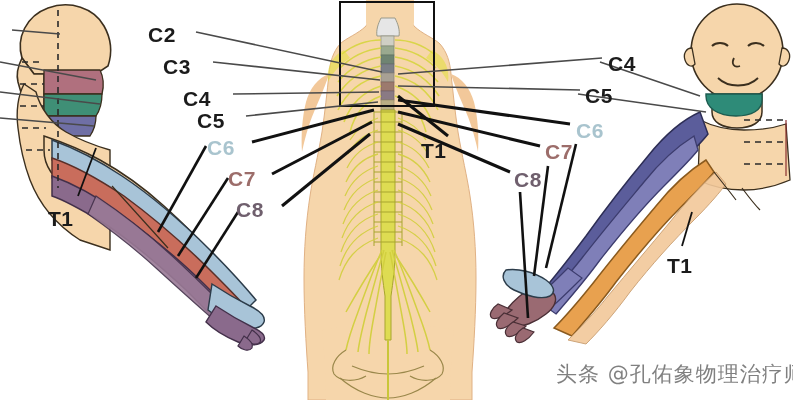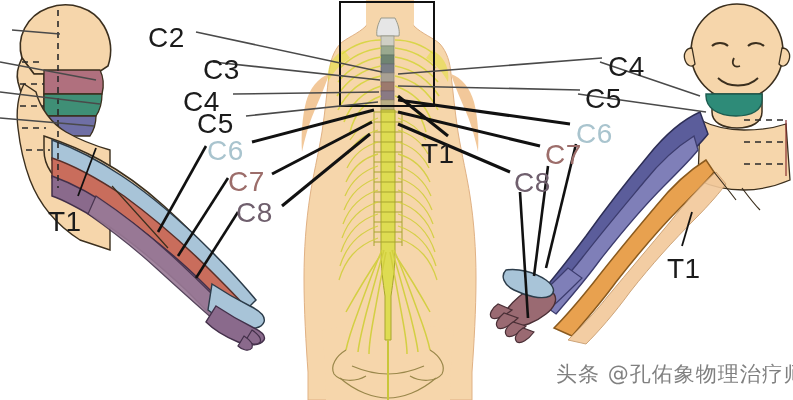--- a/index.html
+++ b/index.html
@@ -12,22 +12,22 @@
   }
   #stage{
     position:relative;
     width:793px;height:400px;
     background:#ffffff;
   }
   #art{position:absolute;left:0;top:0;width:793px;height:400px;}
   .lbl{
     position:absolute;
     font-family:"Liberation Sans", sans-serif;
-    font-size:28px;
-    font-weight:400;
+    font-size:21px;
+    font-weight:700;
     letter-spacing:0.5px;
     line-height:1;
     white-space:nowrap;
     user-select:none;
   }
   .wm{
     position:absolute;
     left:556px;top:360px;
     font-family:"DejaVu Sans", sans-serif;
     font-size:21px;
@@ -334,21 +334,21 @@
       <path d="M548 166 L534 276" stroke="#111111" stroke-width="2.6"></path>
       <path d="M520 192 L528 318" stroke="#111111" stroke-width="2.6"></path>
 
       <path d="M448 136 L398 96" stroke="#111111" stroke-width="3"></path>
 
       <path d="M682 246 L692 212" stroke="#111111" stroke-width="1.8"></path>
     </g>
   </svg>
 
   <div class="lbl" style="left:148px;top:24px;color:#1b1b1b;">C2</div>
-  <div class="lbl" style="left:163px;top:56px;color:#1b1b1b;margin-left:40px;">C3</div>
+  <div class="lbl" style="left:163px;top:56px;color:#1b1b1b;">C3</div>
   <div class="lbl" style="left:183px;top:88px;color:#1b1b1b;">C4</div>
   <div class="lbl" style="left:197px;top:110px;color:#1b1b1b;">C5</div>
   <div class="lbl" style="left:207px;top:137px;color:#a9c4ce;">C6</div>
   <div class="lbl" style="left:228px;top:168px;color:#9c6d6a;">C7</div>
   <div class="lbl" style="left:236px;top:199px;color:#6f5f6d;">C8</div>
   <div class="lbl" style="left:48px;top:208px;color:#1b1b1b;">T1</div>
 
   <div class="lbl" style="left:421px;top:140px;color:#1b1b1b;">T1</div>
 
   <div class="lbl" style="left:608px;top:53px;color:#1b1b1b;">C4</div>

